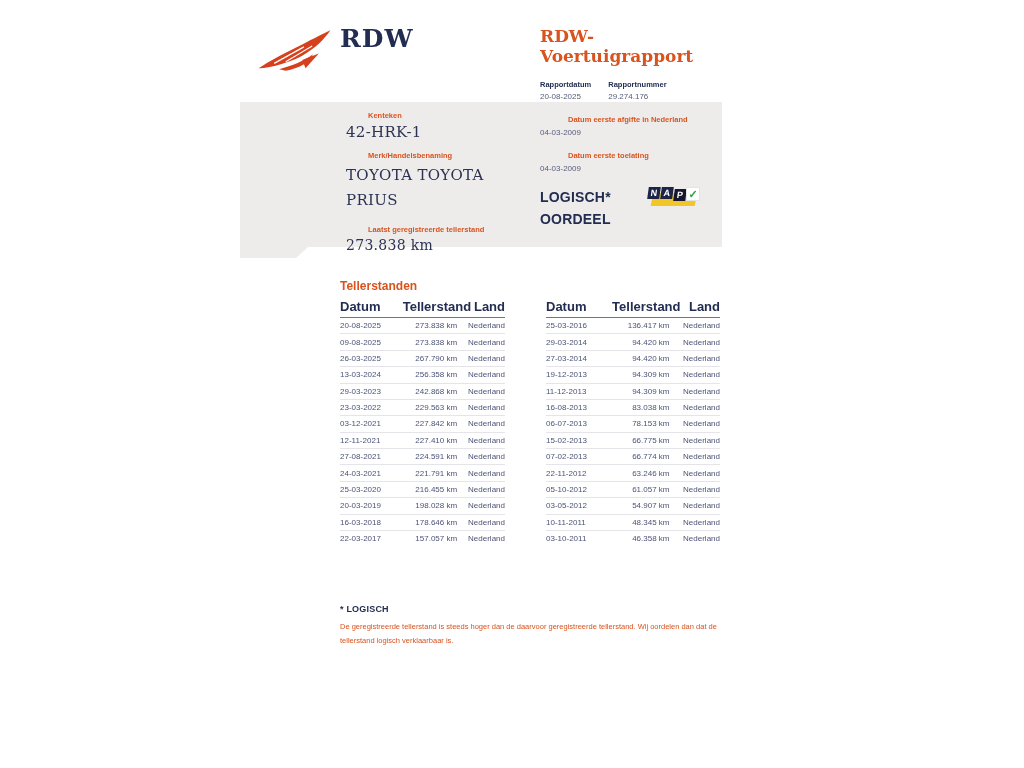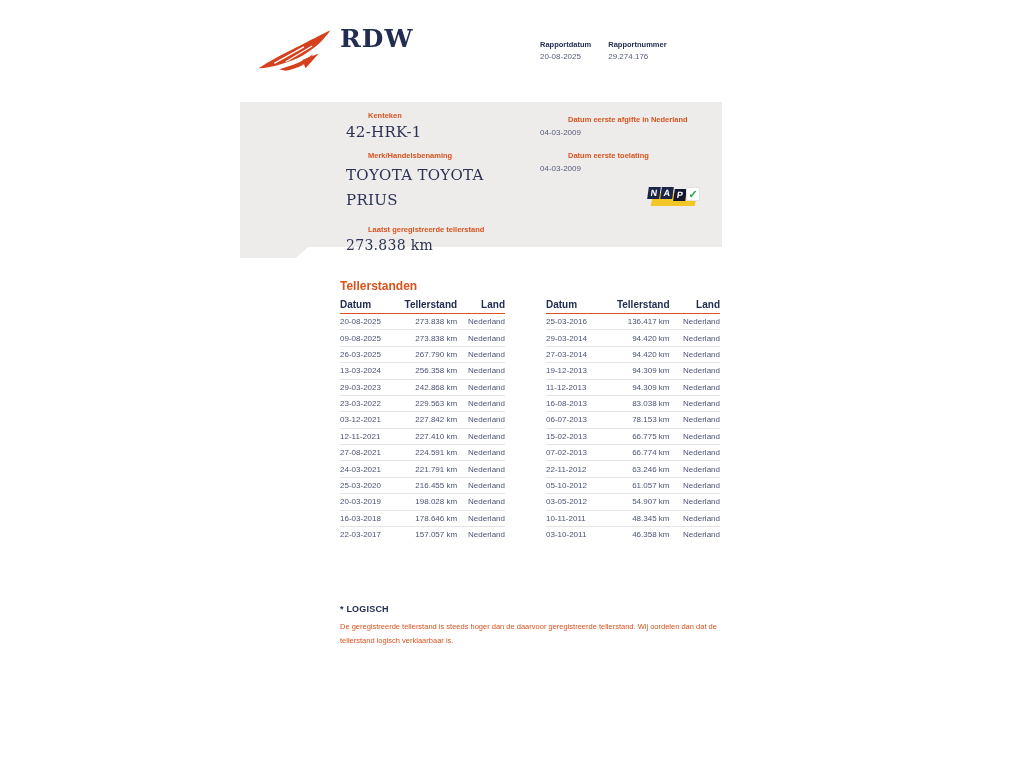--- a/index.html
+++ b/index.html
@@ -56,21 +56,21 @@
     box-shadow:0 0 0 1px #e3e3e3;
   }
 
   
   .tables { position:absolute; left:340px; top:279px; width:382px; }
   .sec-title { margin:0 0 6px; font-size:12px; font-weight:bold; color:#d9531e; }
   .tables-row { display:flex; gap:41px; }
   table { border-collapse:collapse; table-layout:fixed; }
   .t-left  { width:165px; }
   .t-right { width:174px; }
-  th { font-size:10px; font-weight:bold; color:#232d52; padding:0 0 3px; border-bottom:1.5px solid #d9531e;margin-top:20px; }
+  th { font-size:13px; font-weight:bold; color:#232d52; padding:0 0 3px; border-bottom:1.5px solid #d9531e;margin-top:20px; }
   th.c1 { text-align:left;  width:38%; }
   th.c2 { text-align:right; width:33%; }
   th.c3 { text-align:right; width:29%; }
   td { font-size:8px; color:#4c5377; padding:3.2px 0; border-top:1px solid #e5e4e8; }
   tbody tr:first-child td { border-top:none; }
   td:nth-child(1){ text-align:left; }
   td:nth-child(2){ text-align:right; }
   td:nth-child(3){ text-align:right;margin-top:20px; }
 
   
@@ -108,20 +108,21 @@
       <path fill="#d5411d" d="M28 49 C44 45 58 39 69 31 C65 41 52 48 36 51 Z"></path>
       <path fill="#d5411d" d="M56 38 L76 30 L60 48 Z"></path>
       <path stroke="#ffffff" stroke-width="1.6" fill="none" d="M22 42 L58 22"></path>
       <path stroke="#ffffff" stroke-width="1.3" fill="none" d="M36 40 L68 21"></path>
       <path stroke="#ffffff" stroke-width="1.2" fill="none" d="M48 41 L64 32"></path>
     </svg>
     <span class="logo-text">RDW</span>
   </div>
 
   <div class="hdr-right">
+    <h1 class="title">RDW-Voertuigrapport</h1>
     <div class="meta">
       <div>
         <div class="meta-label">Rapportdatum</div>
         <div class="meta-value">20-08-2025</div>
       </div>
       <div>
         <div class="meta-label">Rapportnummer</div>
         <div class="meta-value">29.274.176</div>
       </div>
     </div>
@@ -134,20 +135,24 @@
       <div class="lbl">Merk/Handelsbenaming</div>
       <div class="val-lg val-merk">TOYOTA TOYOTA PRIUS</div>
       <div class="lbl">Laatst geregistreerde tellerstand</div>
       <div class="val-lg val-km">273.838 km</div>
     </div>
     <div class="box-right">
       <div class="lbl">Datum eerste afgifte in Nederland</div>
       <div class="val-sm">04-03-2009</div>
       <div class="lbl">Datum eerste toelating</div>
       <div class="val-sm">04-03-2009</div>
+      <div class="oordeel">
+        <div>LOGISCH*</div>
+        <div>OORDEEL</div>
+      </div>
     </div>
     <div class="nap">
       <div class="nap-yellow"></div>
       <span class="nap-l nap-n">N</span>
       <span class="nap-l nap-a">A</span>
       <span class="nap-l nap-p">P</span>
       <span class="nap-check">✓</span>
     </div>
   </div>
 

